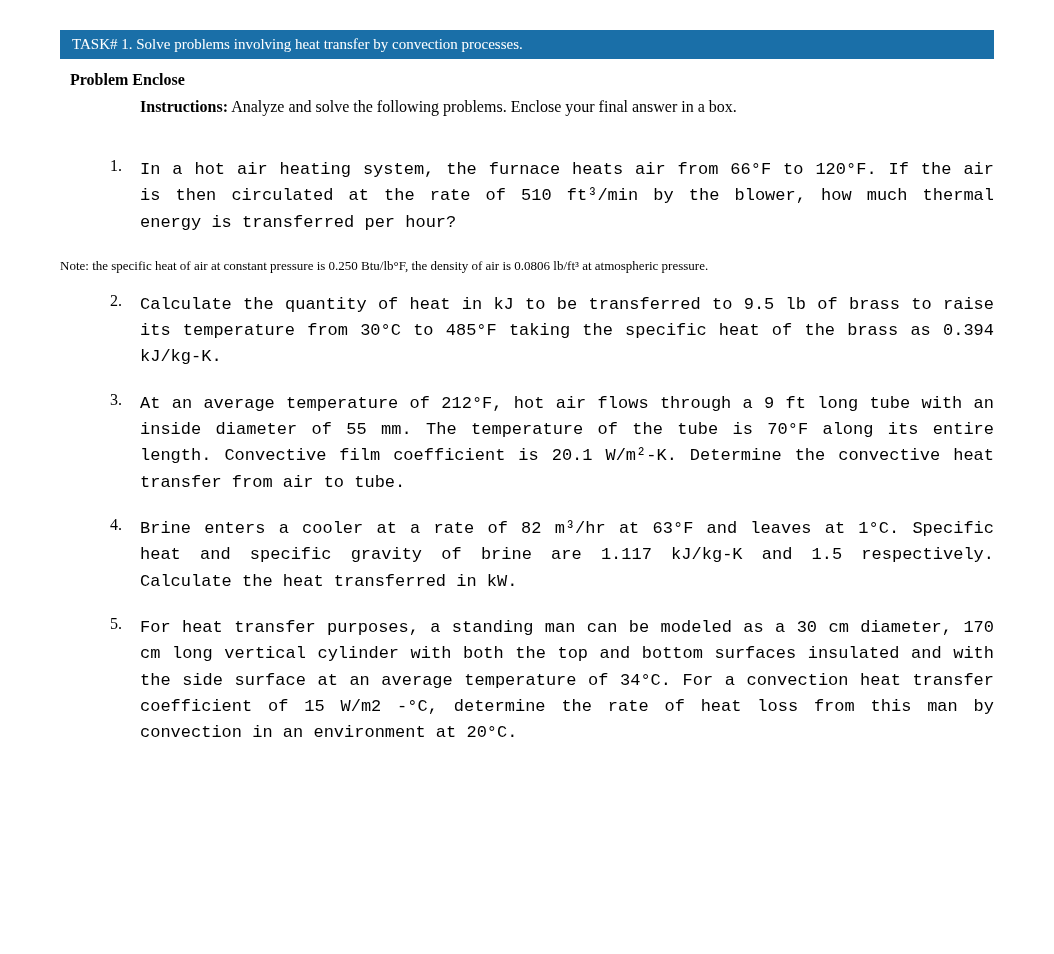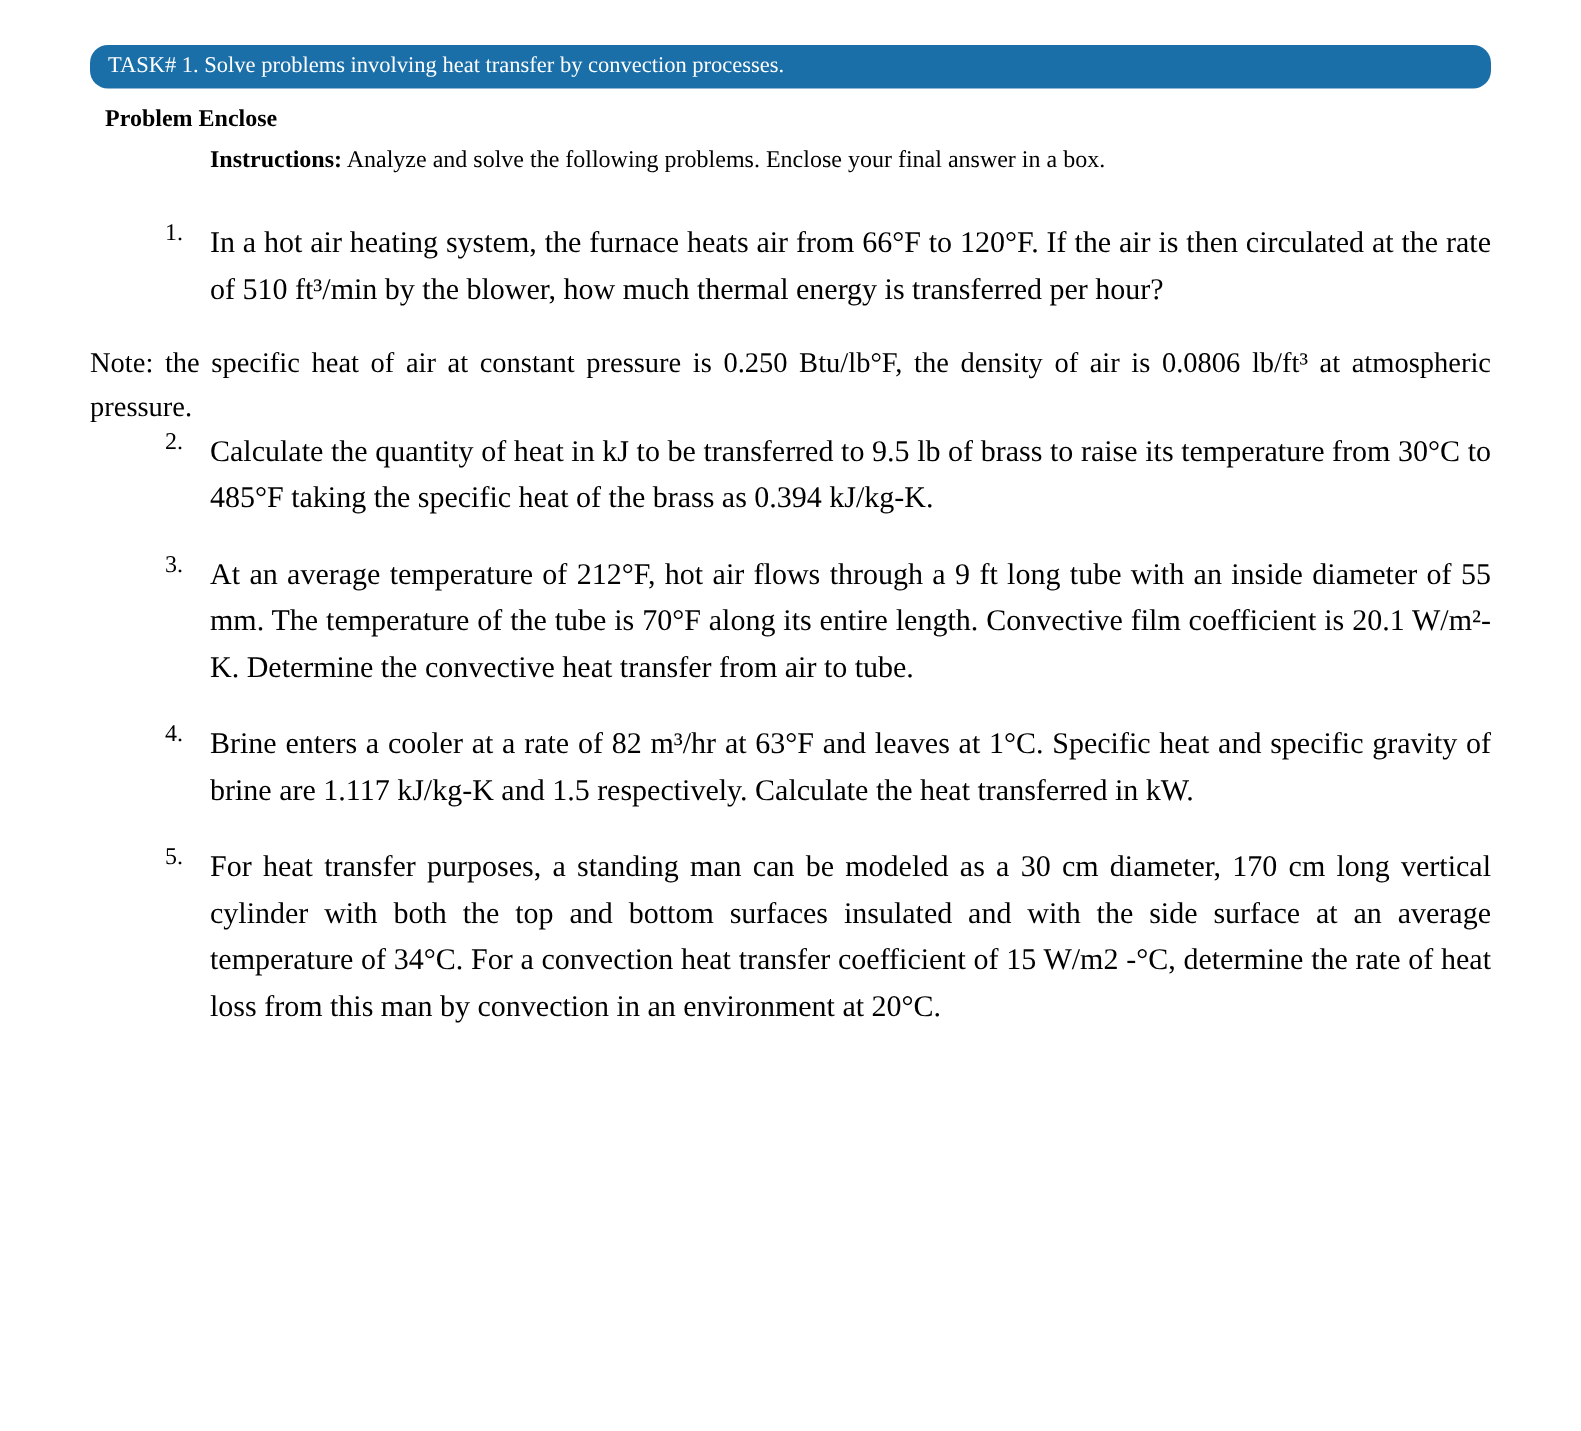--- a/index.html
+++ b/index.html
@@ -20,45 +20,45 @@
 
     .task-header {
       background-color: #1a6fa8;
       color: #ffffff;
       padding: 6px 12px;
       font-size: 15px;
       font-weight: normal;
       margin-bottom: 12px;
       display: inline-block;
       width: 100%;
-      border-radius: 12px;
     }
 
     .section-title {
       font-weight: bold;
       font-size: 16px;
       margin-bottom: 6px;
       padding-left: 10px;
     }
 
     .instructions-block {
       padding-left: 80px;
-      margin-bottom: 8px;
+      margin-bottom: 18px;
       text-align: justify;
       line-height: 1.5;
     }
 
     .instructions-label {
       font-weight: bold;
     }
 
     .note-block {
-      font-size: 19px;
+      font-size: 13px;
       line-height: 1.5;
       margin-top: 2px;
+      margin-bottom: 16px;
       text-align: justify;
     }
 
     .problem-item {
       display: flex;
       align-items: flex-start;
       margin-bottom: 20px;
       padding-left: 50px;
     }
 
@@ -66,21 +66,22 @@
       min-width: 30px;
       font-size: 16px;
       padding-top: 0;
       flex-shrink: 0;
     }
 
     .problem-text {
       flex: 1;
       line-height: 1.55;
       text-align: justify;
-      font-size: 20px;
+      font-size: 17px;
+      font-family: Liberation Mono, monospace;
     }
 
     .spacer {
       height: 10px;
     }
   </style>
 </head>
 <body>
 
 

